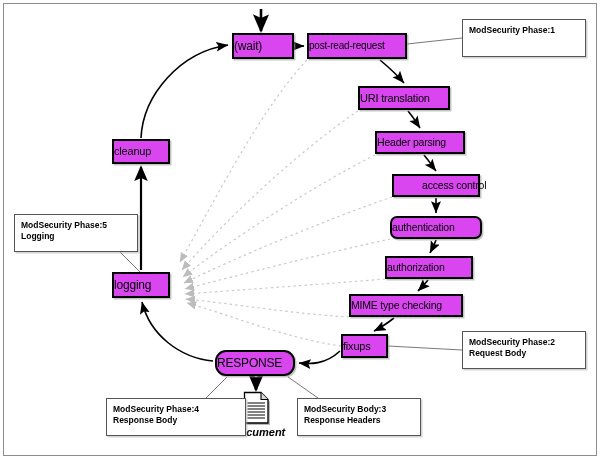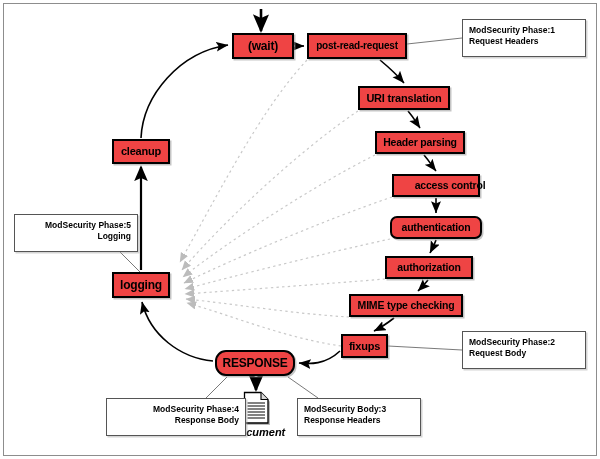--- a/index.html
+++ b/index.html
@@ -20,45 +20,45 @@
     border:1px solid #8d8d8d;
     box-sizing:border-box;
     pointer-events:none;
   }
   svg#wires{position:absolute;left:0;top:0;width:600px;height:459px;}
 
   
   .node{
     position:absolute;
     box-sizing:border-box;
-    background:#ef4444;
+    background:#d946ef;
     border:2px solid #000;
-    display:flex;align-items:center;justify-content:center;
-    font-weight:bold;
+    display:flex;align-items:center;justify-content:flex-start;
+    font-weight:normal;
     color:#000;
     white-space:nowrap;
     letter-spacing:-0.2px;
     box-shadow:1.5px 1.5px 0 rgba(150,150,150,0.55);
   }
   .node span{display:block;line-height:1;}
 
   
   .note{
     position:absolute;
     box-sizing:border-box;
     background:#fff;
     border:1px solid #555;
     font-size:8.5px;
     font-weight:bold;
     color:#000;
     line-height:1.32;
     padding:5px 6px;
     box-shadow:1.5px 1.5px 0 rgba(170,170,170,0.5);
   }
-  .note.right{text-align:right;}
+  .note.right{}
   .note.left{text-align:left;}
   .note div{white-space:nowrap;}
 
   
   #doc-icon{position:absolute;left:243px;top:391px;width:30px;height:36px;}
   #doc-caption{
     position:absolute;left:219px;top:426px;width:80px;
     text-align:center;font-style:italic;font-weight:bold;font-size:11px;color:#000;
   }
 </style>
@@ -180,21 +180,20 @@
       <div class="node" style="left: 112px; top: 272px; width: 58px; height: 26px; font-size: 12px;">
         <span>logging</span>
       </div>
       <div class="node" style="left: 112px; top: 139px; width: 58px; height: 25px; font-size: 11px;">
         <span>cleanup</span>
       </div>
     </div>
   <div id="notes-layer">
       <div class="note left" style="left: 462px; top: 19px; width: 124px; height: 38px;">
         <div>ModSecurity Phase:1</div>
-        <div>Request Headers</div>
       </div>
       <div class="note left" style="left: 462px; top: 331px; width: 124px; height: 38px;">
         <div>ModSecurity Phase:2</div>
         <div>Request Body</div>
       </div>
       <div class="note left" style="left: 297px; top: 398px; width: 124px; height: 38px;">
         <div>ModSecurity Body:3</div>
         <div>Response Headers</div>
       </div>
       <div class="note right" style="left: 106px; top: 398px; width: 140px; height: 38px;">

